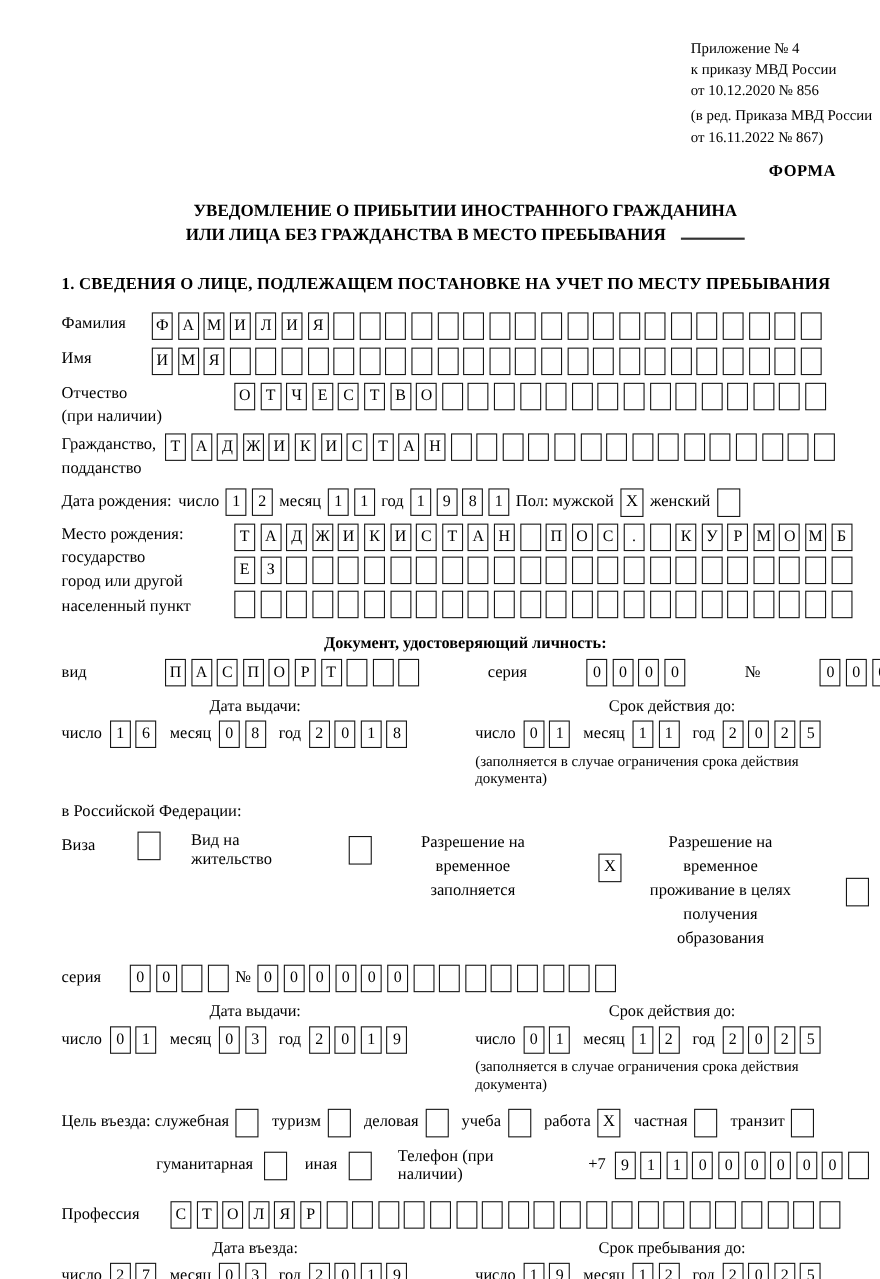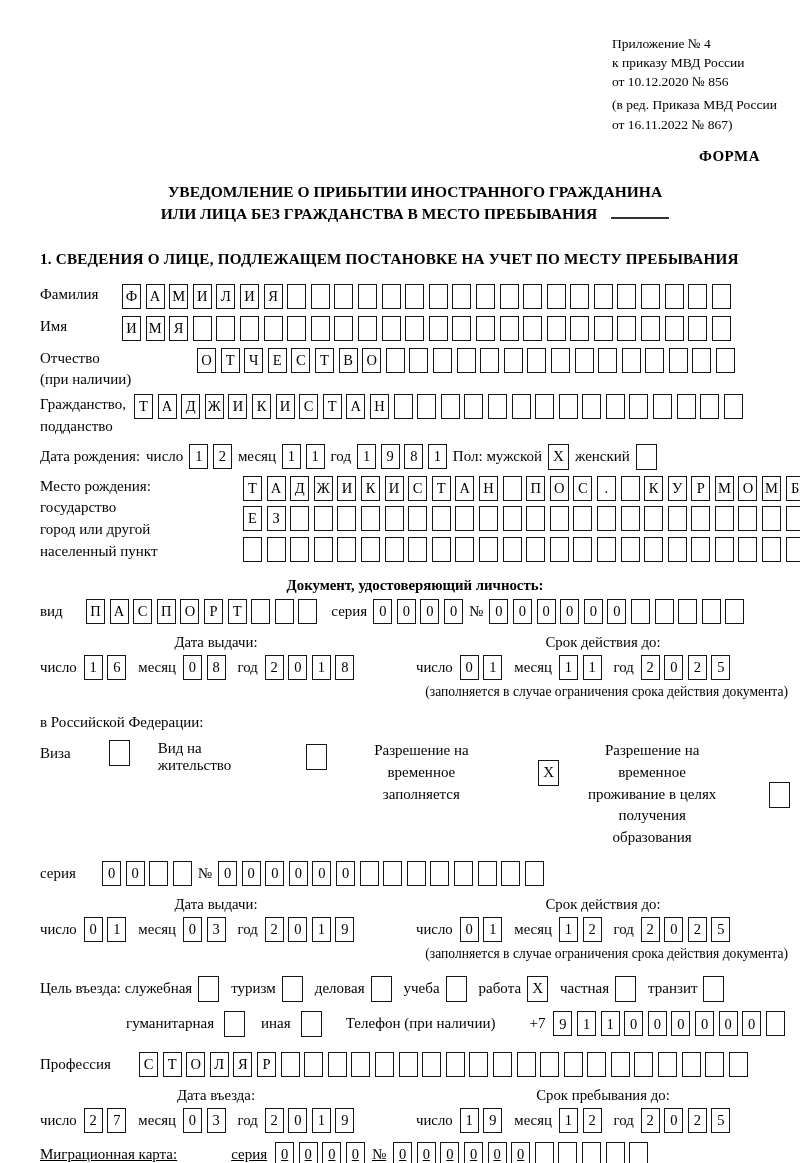--- a/index.html
+++ b/index.html
@@ -1,18 +1,18 @@
 <!DOCTYPE html>
 <html><head>
 <meta charset="utf-8">
 <style>
   * { margin:0; padding:0; box-sizing:border-box; }
   html,body { background:#ffffff; }
   body { width:800px; font-family:"Liberation Serif", serif; color:#000; }
-  .page { width:800px; height:1163px; padding:34px 10px 10px 40px; overflow:hidden; }
+  .page { width:800px; height:1163px; padding:34px 10px 10px 56px; overflow:hidden; }
 
   
   .appendix { margin-left:572px; width:196px; font-size:13.5px; line-height:1.42; }
   .appendix .gap { height:4px; }
   .forma { text-align:right; padding-right:30px; font-weight:bold; font-size:15px; margin-top:14px; letter-spacing:.5px; }
 
   .title { text-align:center; font-weight:bold; font-size:15.5px; line-height:1.45; margin-top:16px; }
   .title .uline { display:inline-block; width:58px; border-bottom:2px solid #333; height:14px; margin-left:14px; }
   .sect-heading { font-weight:bold; font-size:15.2px; margin-top:24px; letter-spacing:.2px; }
 
@@ -35,21 +35,21 @@
 
   .doc-heading { text-align:center; font-weight:bold; font-size:14.8px; margin-top:10px; }
 
   .dates { display:flex; margin-top:10px; }
   .dates .col-l { width:352px; flex:none; }
   .dates .col-r { flex:1; padding-left:24px; }
   .dates .dhead { text-align:center; font-size:14.8px; margin-bottom:4px; }
   .dgroup { display:flex; align-items:center; }
   .dgroup .dlabel { font-size:14.8px; margin-right:7px; }
   .dgroup .dsep { width:12px; flex:none; }
-  .note-r { text-align:right; font-size:13.6px; margin-top:4px; padding-right:2px; }
+  .note-r { text-align:left; font-size:13.6px; margin-top:4px; padding-right:2px; }
 
   .intro { font-size:15px; line-height:1.6; margin-top:10px; }
 
   .opts { display:flex; align-items:flex-start; margin-top:6px; font-size:15px; }
   .opt { display:flex; align-items:center;gap:36px; }
   .opt .ml { text-align:center; line-height:1.45; }
   .opt .checkbox { margin-left:10px; margin-top:0; }
 
   .purpose { display:flex; align-items:center; font-size:15px; margin-top:14px; flex-wrap:nowrap; }
   .purpose .pl { margin-right:6px; white-space:nowrap; }
@@ -235,21 +235,21 @@
         <span class="cell">9</span>
         <span class="cell">8</span>
         <span class="cell">1</span>
       </span>
     <span class="inline-label">Пол: мужской</span>
     <span class="checkbox">X</span>
     <span class="inline-label">женский</span>
     <span class="checkbox"></span>
   </div>
 
-  <div class="frow" style="margin-top:6px;gap:46px;">
+  <div class="frow" style="margin-top:6px;">
     <div class="flabel w150">
       <div>Место рождения:</div>
       <div>государство</div>
       <div>город или другой</div>
       <div>населенный пункт</div>
     </div>
     <div class="stackrows">
       <div class="cellrow">
           <span class="cell">Т</span>
           <span class="cell">А</span>
@@ -325,21 +325,21 @@
           <span class="cell"></span>
           <span class="cell"></span>
           <span class="cell"></span>
           <span class="cell"></span>
           <span class="cell"></span>
         </div>
     </div>
   </div>
 
   <div class="doc-heading">Документ, удостоверяющий личность:</div>
-  <div class="frow" style="align-items:center; margin-top:5px;">
+  <div class="frow" style="align-items:center; margin-top:5px;gap:48px;">
     <span class="flabel" style="width:46px;">вид</span>
     <span class="cellrow">
         <span class="cell">П</span>
         <span class="cell">А</span>
         <span class="cell">С</span>
         <span class="cell">П</span>
         <span class="cell">О</span>
         <span class="cell">Р</span>
         <span class="cell">Т</span>
         <span class="cell"></span>

